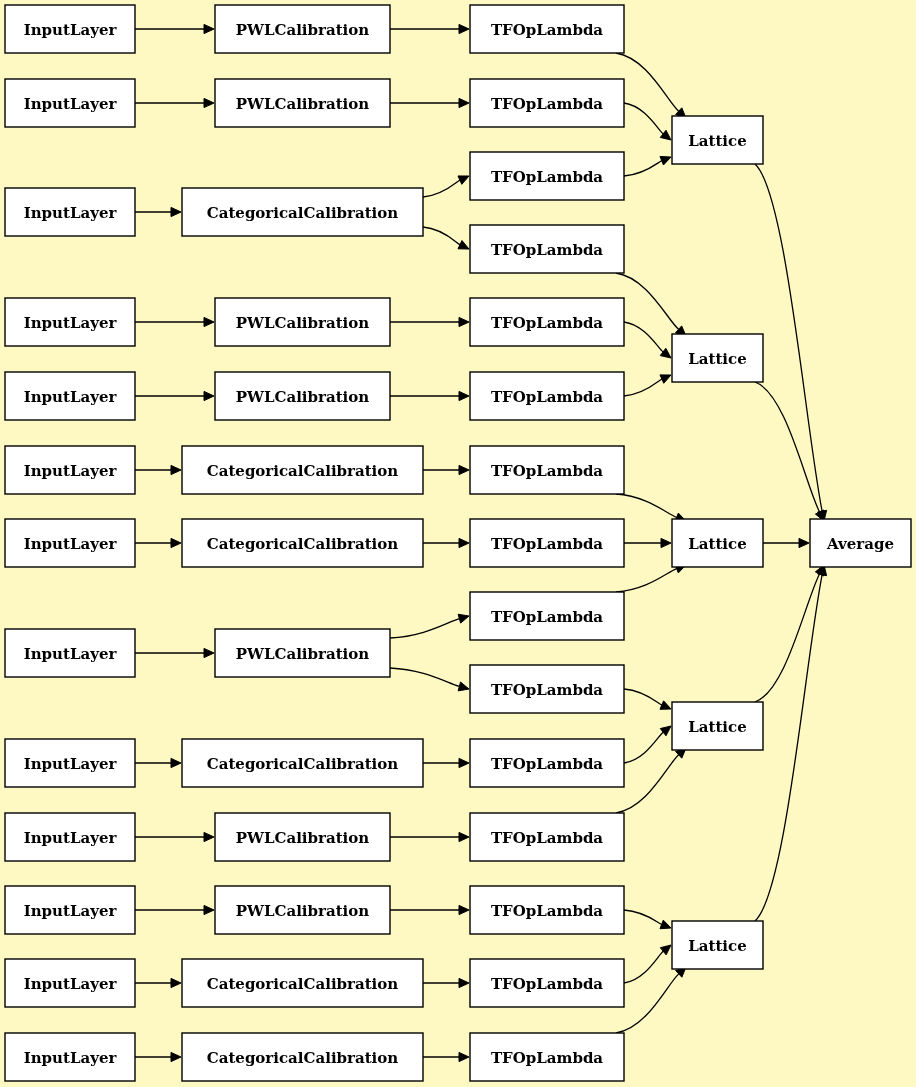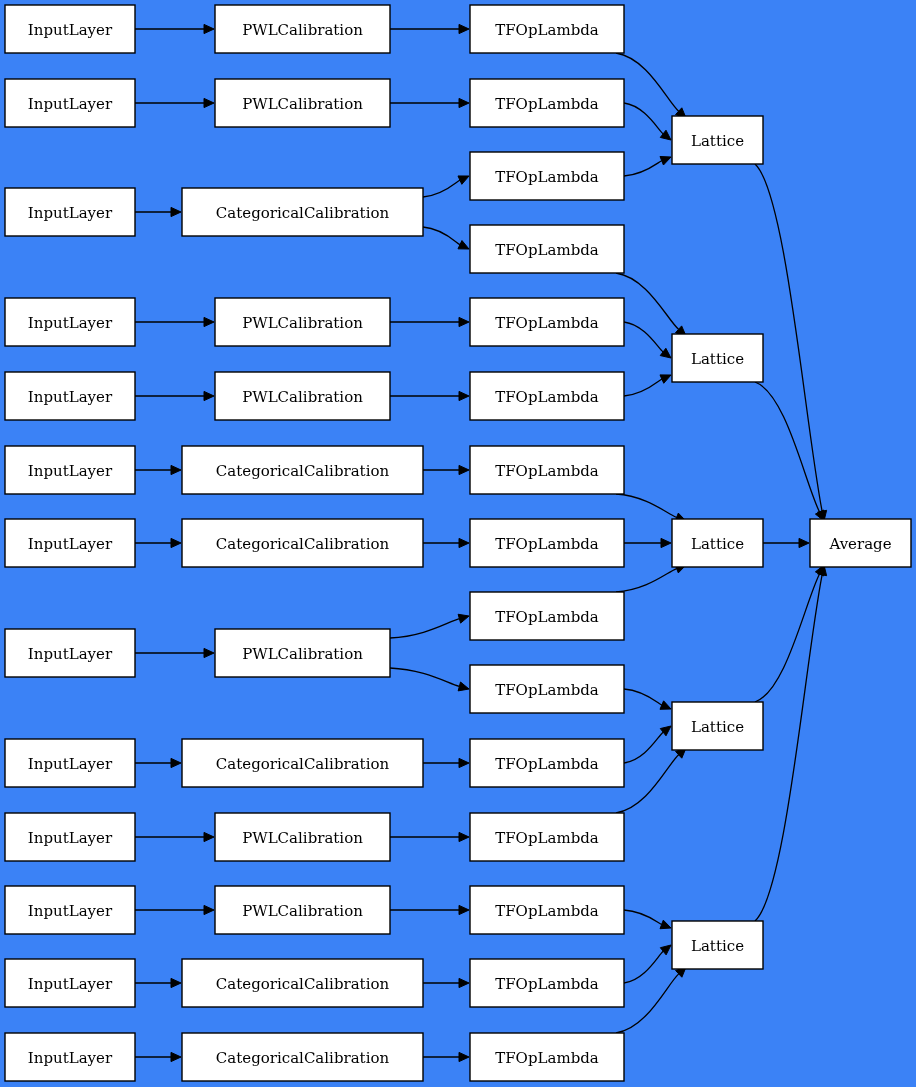--- a/index.html
+++ b/index.html
@@ -4,23 +4,24 @@
 <style>
   html, body {
     margin: 0;
     padding: 0;
     background: #ffffff;
   }
   #graph-root {
     position: relative;
     width: 916px;
     height: 1087px;
-    background: #3b82f6;
+    background: #fef9c3;
     font-family: "DejaVu Serif", "Liberation Serif", serif;
     overflow: hidden;
+    font-weight: bold;
   }
   svg#graph-svg {
     display: block;
     width: 916px;
     height: 1087px;
   }
   .node-box {
     fill: #ffffff;
     stroke: #000000;
     stroke-width: 1.4;

